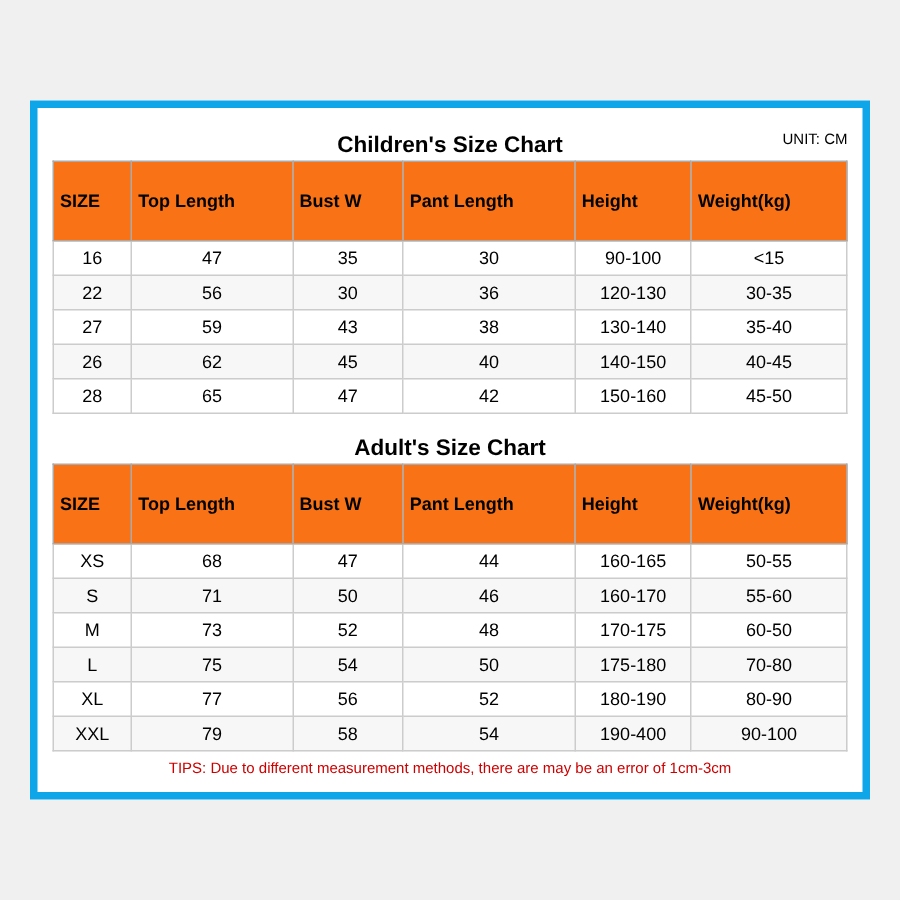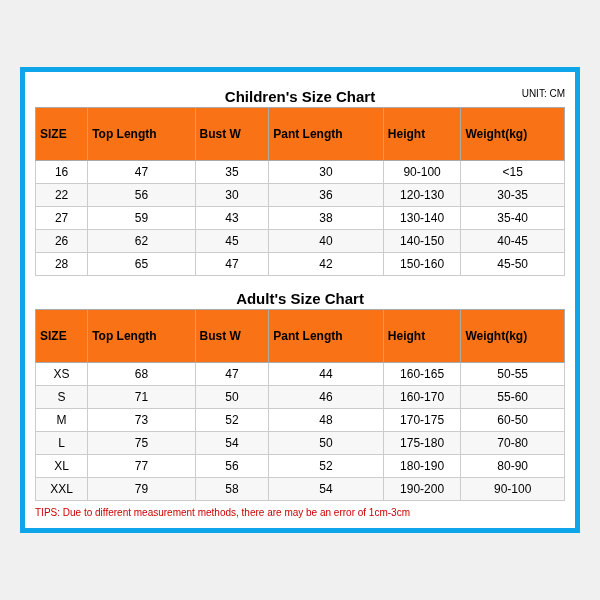--- a/index.html
+++ b/index.html
@@ -53,21 +53,21 @@
     tr:nth-child(even) td {
       background-color: #f7f7f7;
     }
     tr:nth-child(odd) td {
       background-color: #ffffff;
     }
     td:first-child {
       font-weight: normal;
     }
     .tips {
-      text-align: left;
+      text-align: center;
       font-size: 10px;
       color: #cc0000;
       margin-top: 6px;
     }
     .section-gap {
       height: 8px;
     }
   </style>
 </head>
 <body>
@@ -190,21 +190,21 @@
           <td>56</td>
           <td>52</td>
           <td>180-190</td>
           <td>80-90</td>
         </tr>
         <tr>
           <td>XXL</td>
           <td>79</td>
           <td>58</td>
           <td>54</td>
-          <td>190-200</td>
+          <td>190-400</td>
           <td>90-100</td>
         </tr>
       </tbody>
   </table>
 
   <div class="tips">TIPS: Due to different measurement methods, there are may be an error of 1cm-3cm</div>
 
 </div>
 
 </body></html>

